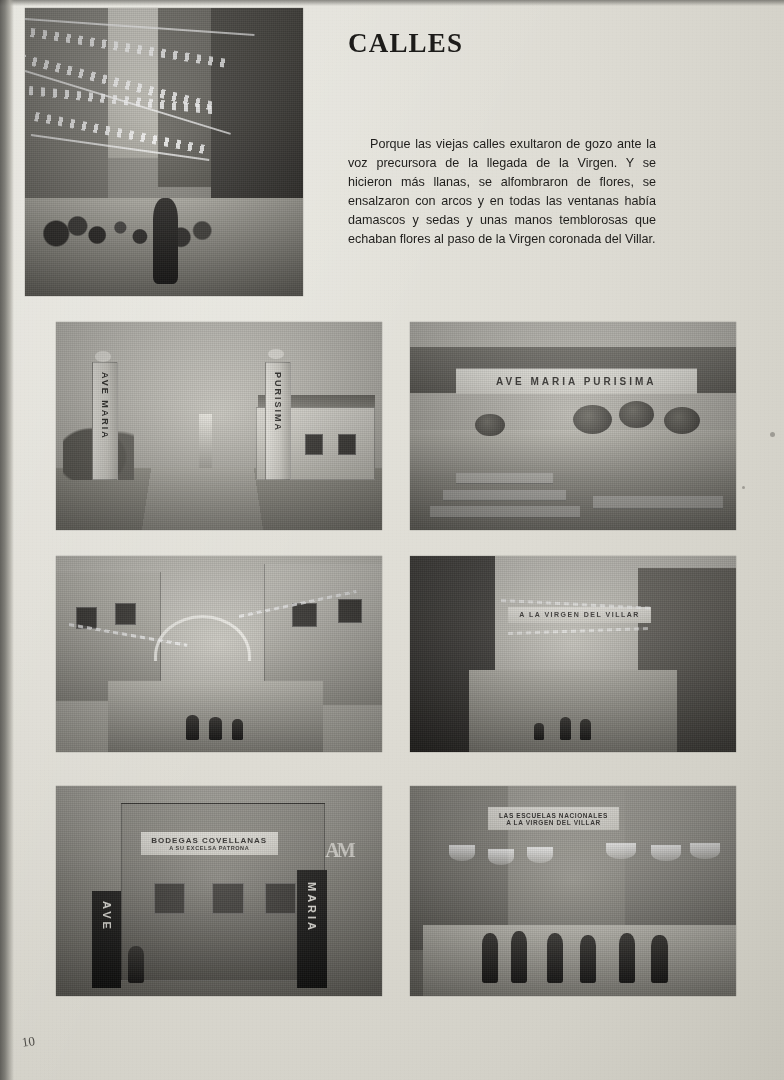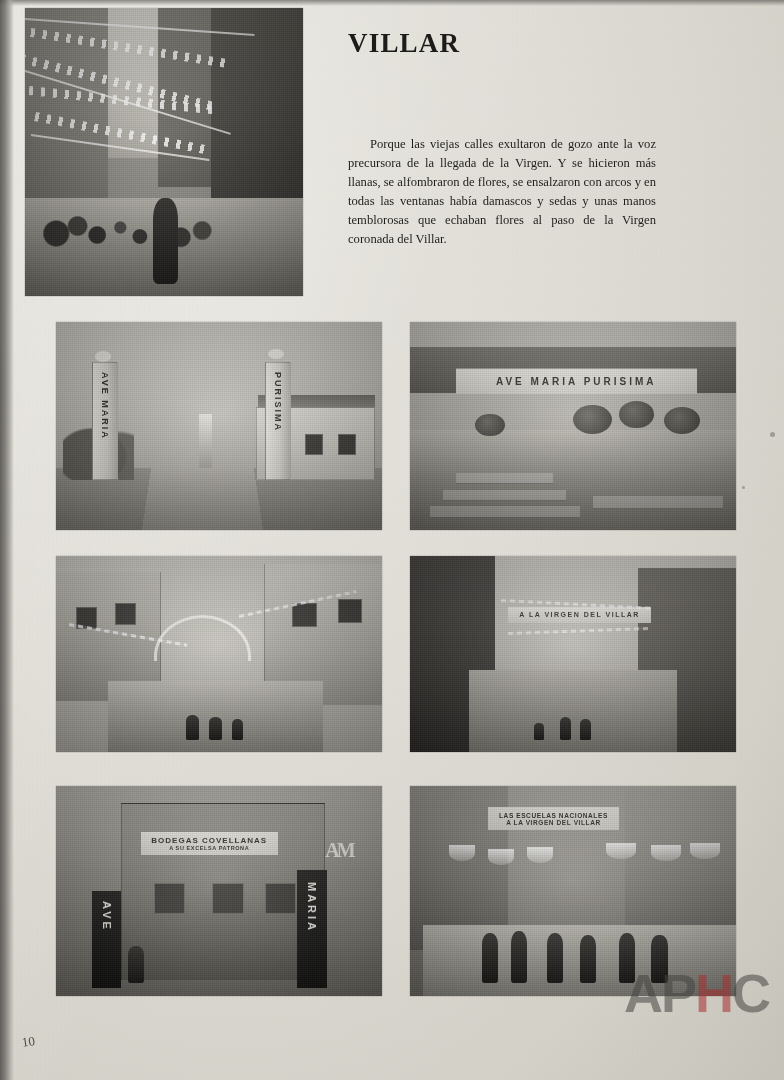--- a/index.html
+++ b/index.html
@@ -131,21 +131,21 @@
     font-size: 27px;
     letter-spacing: 1.2px;
     color: #1d1c1a;
     line-height: 1.62;
   }
   #title-block h1 .ln { display: block; }
   #body-text {
     position: absolute;
     left: 348px; top: 122px;
     width: 308px;
-    font-family: Liberation Serif, serif;
+    font-family: Liberation Sans, sans-serif;
     font-size: 12.6px;
     line-height: 1.52;
     color: #1f1e1c;
     text-align: justify;
     text-indent: 22px;
     hyphens: auto;
   }
 
   
   #photo-1 { left: 56px;  top: 322px; width: 326px; height: 208px; }
@@ -334,21 +334,21 @@
 
       <div class="hdr-crowd"></div>
       <div class="hdr-figure"></div>
       <div class="gritty"></div>
       <div class="vign"></div>
     </div>
   </div>
 
   <div id="title-block">
     <h1>
-      <span class="ln">VILLAR</span>
+      <span class="ln">CALLES</span>
     </h1>
   </div>
 
   <p id="body-text">Porque las viejas calles exultaron de gozo ante la voz precursora de la llegada de la Virgen. Y se hicieron más llanas, se alfombraron de flores, se ensalzaron con arcos y en todas las ventanas había damascos y sedas y unas manos temblorosas que echaban flores al paso de la Virgen coronada del Villar.</p>
 
   <div class="photo" id="photo-1">
     <div class="ph-inner">
       <div class="p1-sky"></div>
       <div class="p1-ground"></div>
       <div class="p1-road"></div>
@@ -474,22 +474,19 @@
       <div class="fig" style="left:31%; width:5%; height:25%;"></div>
       <div class="fig" style="left:42%; width:5%; height:24%;"></div>
       <div class="fig" style="left:52%; width:5%; height:23%;"></div>
       <div class="fig" style="left:64%; width:5%; height:24%;"></div>
       <div class="fig" style="left:74%; width:5%; height:23%;"></div>
       <div class="gritty"></div>
       <div class="vign"></div>
     </div>
   </div>
 
-  <div id="watermark">
-    <span>AP<span class="red">H</span>C</span>
-  </div>
 
   <div id="page-number">10</div>
 
   <div class="speck" style="left:770px; top:432px; width:5px; height:5px;"></div>
   <div class="speck" style="left:742px; top:486px; width:3px; height:3px;"></div>
 
 </div>
 
 </body></html>

